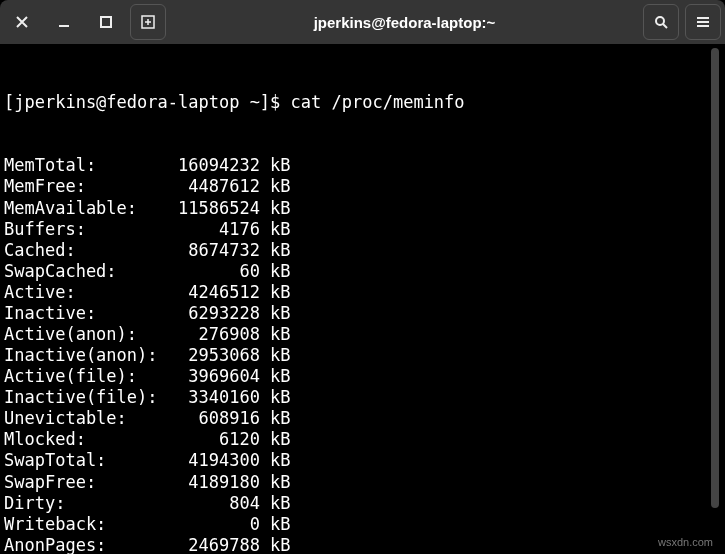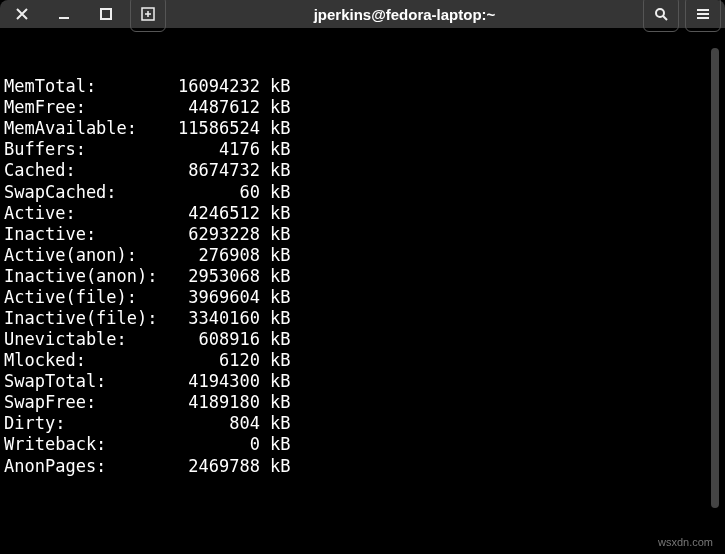--- a/index.html
+++ b/index.html
@@ -4,21 +4,21 @@
   <style>
     * { margin: 0; padding: 0; box-sizing: border-box; }
     body {
       width: 725px;
       height: 554px;
       background: #000;
       font-family: monospace;
       overflow: hidden;
     }
     .titlebar {
-      height: 28px;
+      height: 44px;
       background: #353535;
       display: flex;
       align-items: center;
       padding: 0 4px;
       border-radius: 8px 8px 0 0;
     }
     .titlebar-left { display: flex; gap: 6px; align-items: center; }
     .titlebar-right { display: flex; gap: 6px; align-items: center; margin-left: auto; }
     .tb-btn {
       width: 36px;
@@ -108,18 +108,19 @@
     </div>
     <div class="tb-btn bordered">
       <svg viewBox="0 0 16 16">
           <path stroke="#eee" stroke-width="2" d="M2 4 L14 4 M2 8 L14 8 M2 12 L14 12"></path>
         </svg>
     </div>
   </div>
 </div>
 
 <div class="terminal">
+  <div class="row"><span class="prompt-host">[jperkins@fedora-laptop ~]$ </span><span class="prompt-cmd">cat /proc/meminfo</span></div>
   <div id="mem-rows"><div class="row">MemTotal:        16094232 kB</div><div class="row">MemFree:          4487612 kB</div><div class="row">MemAvailable:    11586524 kB</div><div class="row">Buffers:             4176 kB</div><div class="row">Cached:           8674732 kB</div><div class="row">SwapCached:            60 kB</div><div class="row">Active:           4246512 kB</div><div class="row">Inactive:         6293228 kB</div><div class="row">Active(anon):      276908 kB</div><div class="row">Inactive(anon):   2953068 kB</div><div class="row">Active(file):     3969604 kB</div><div class="row">Inactive(file):   3340160 kB</div><div class="row">Unevictable:       608916 kB</div><div class="row">Mlocked:             6120 kB</div><div class="row">SwapTotal:        4194300 kB</div><div class="row">SwapFree:         4189180 kB</div><div class="row">Dirty:                804 kB</div><div class="row">Writeback:              0 kB</div><div class="row">AnonPages:        2469788 kB</div></div>
 </div>
 
 <div class="scrollbar-thumb"></div>
 
 <div class="watermark">wsxdn.com</div>
 
 </body></html>

